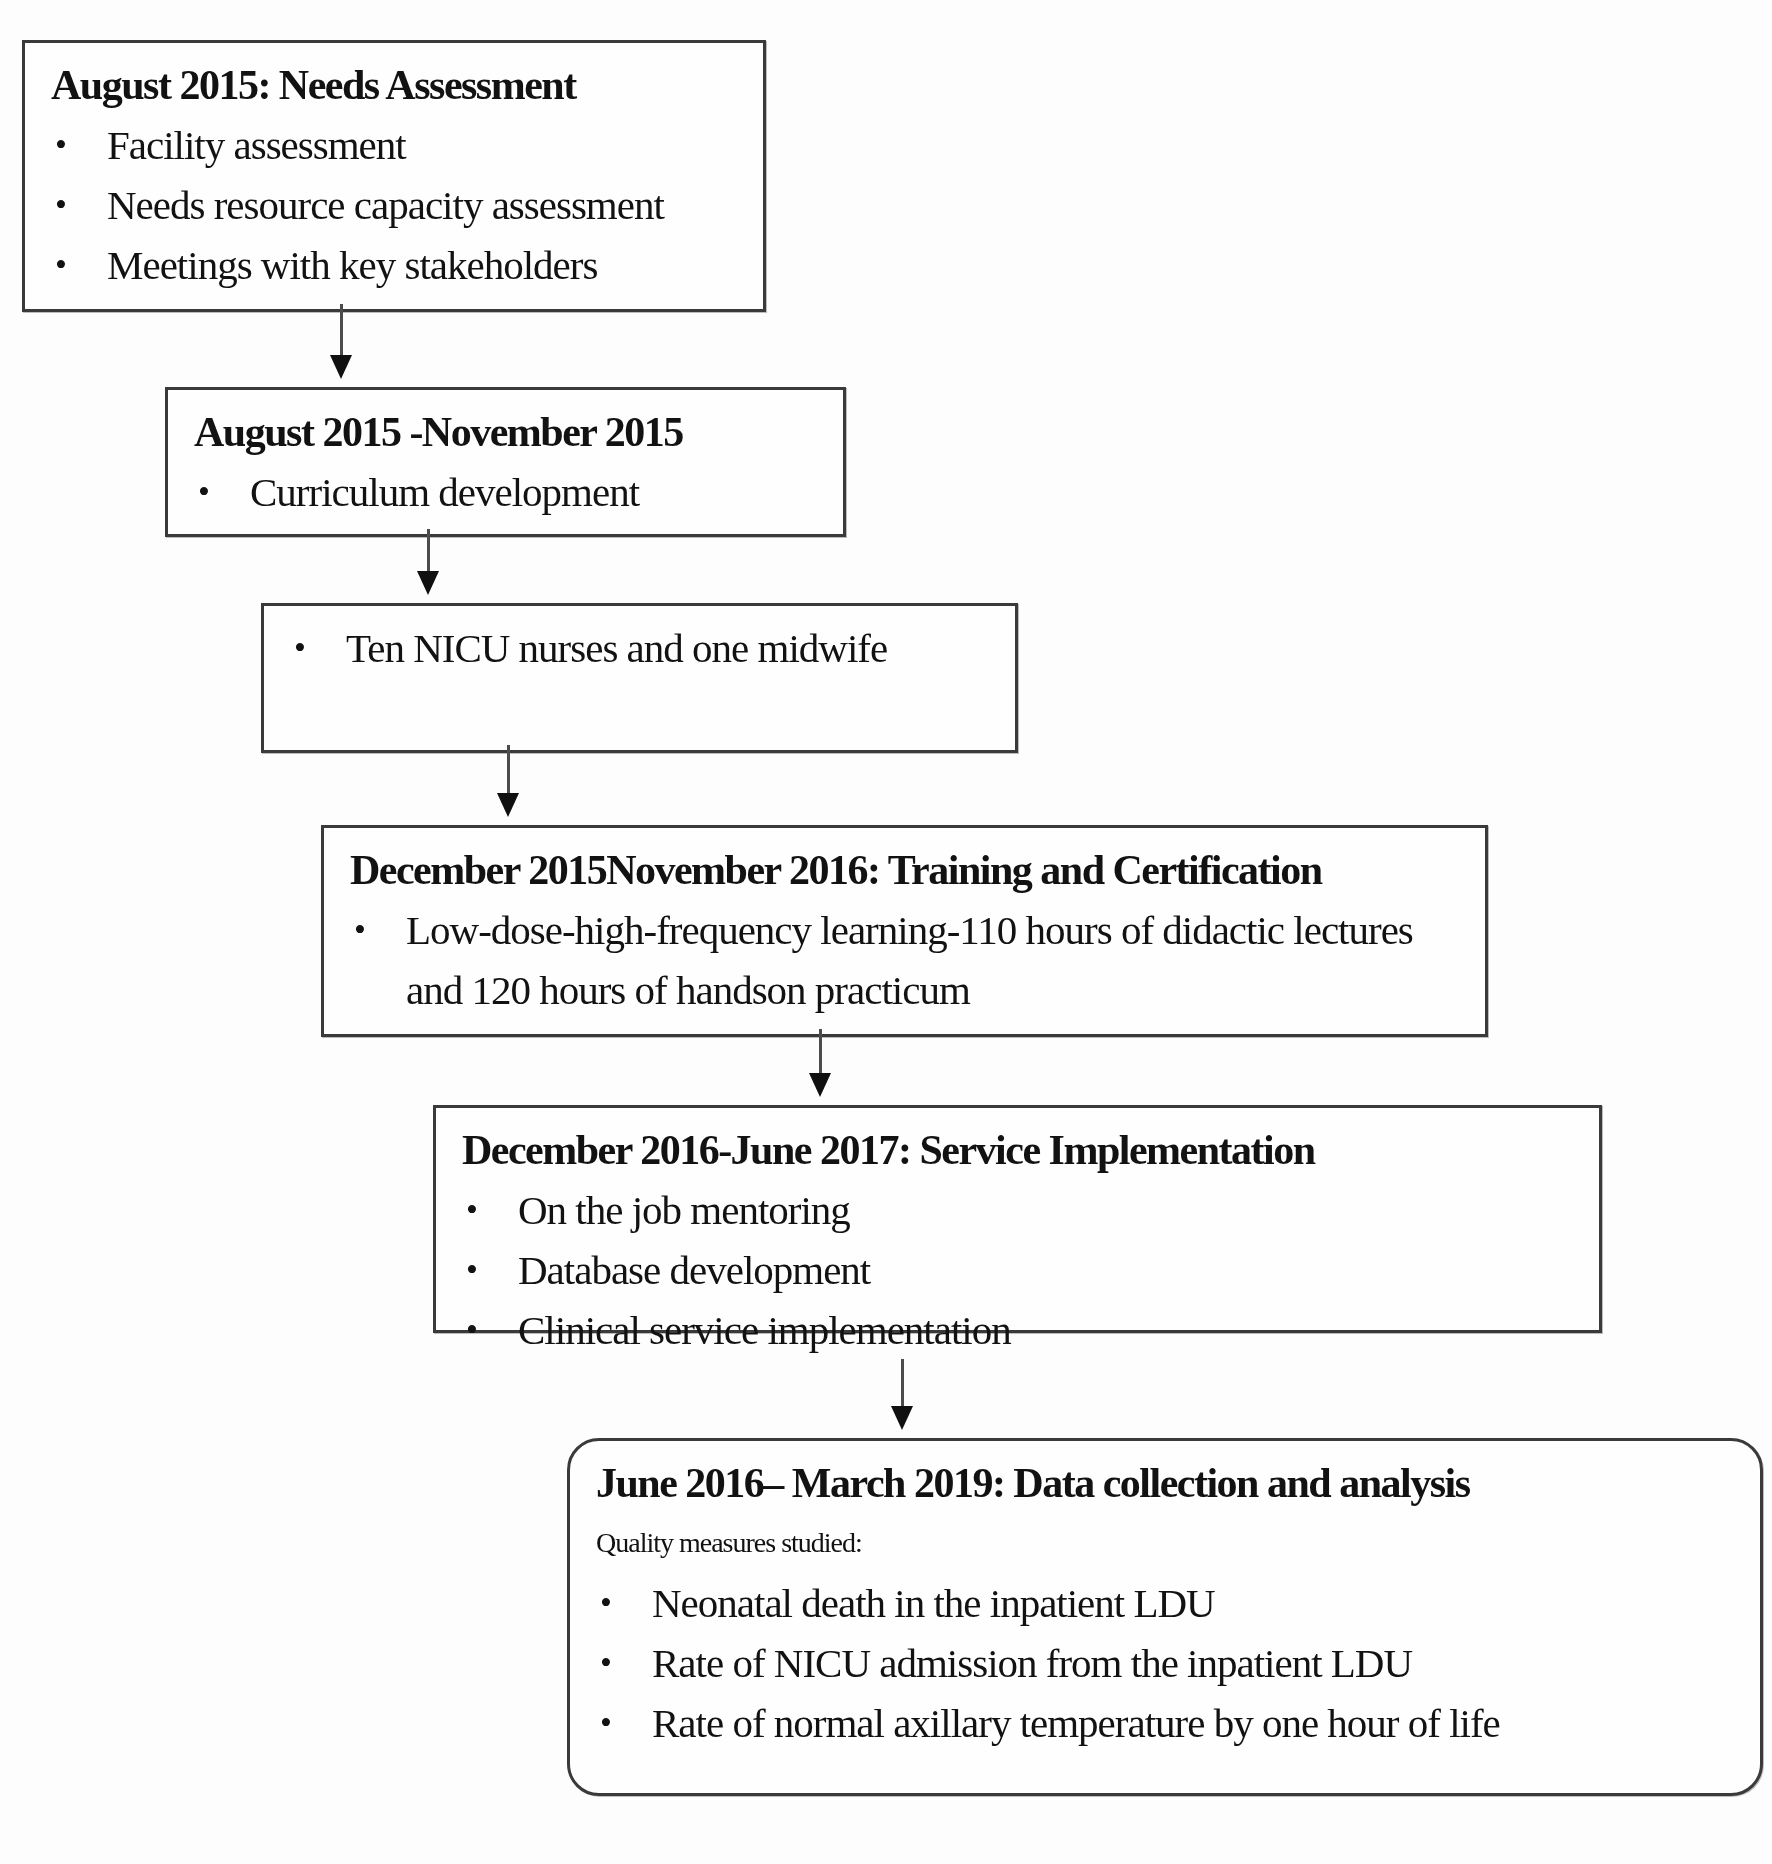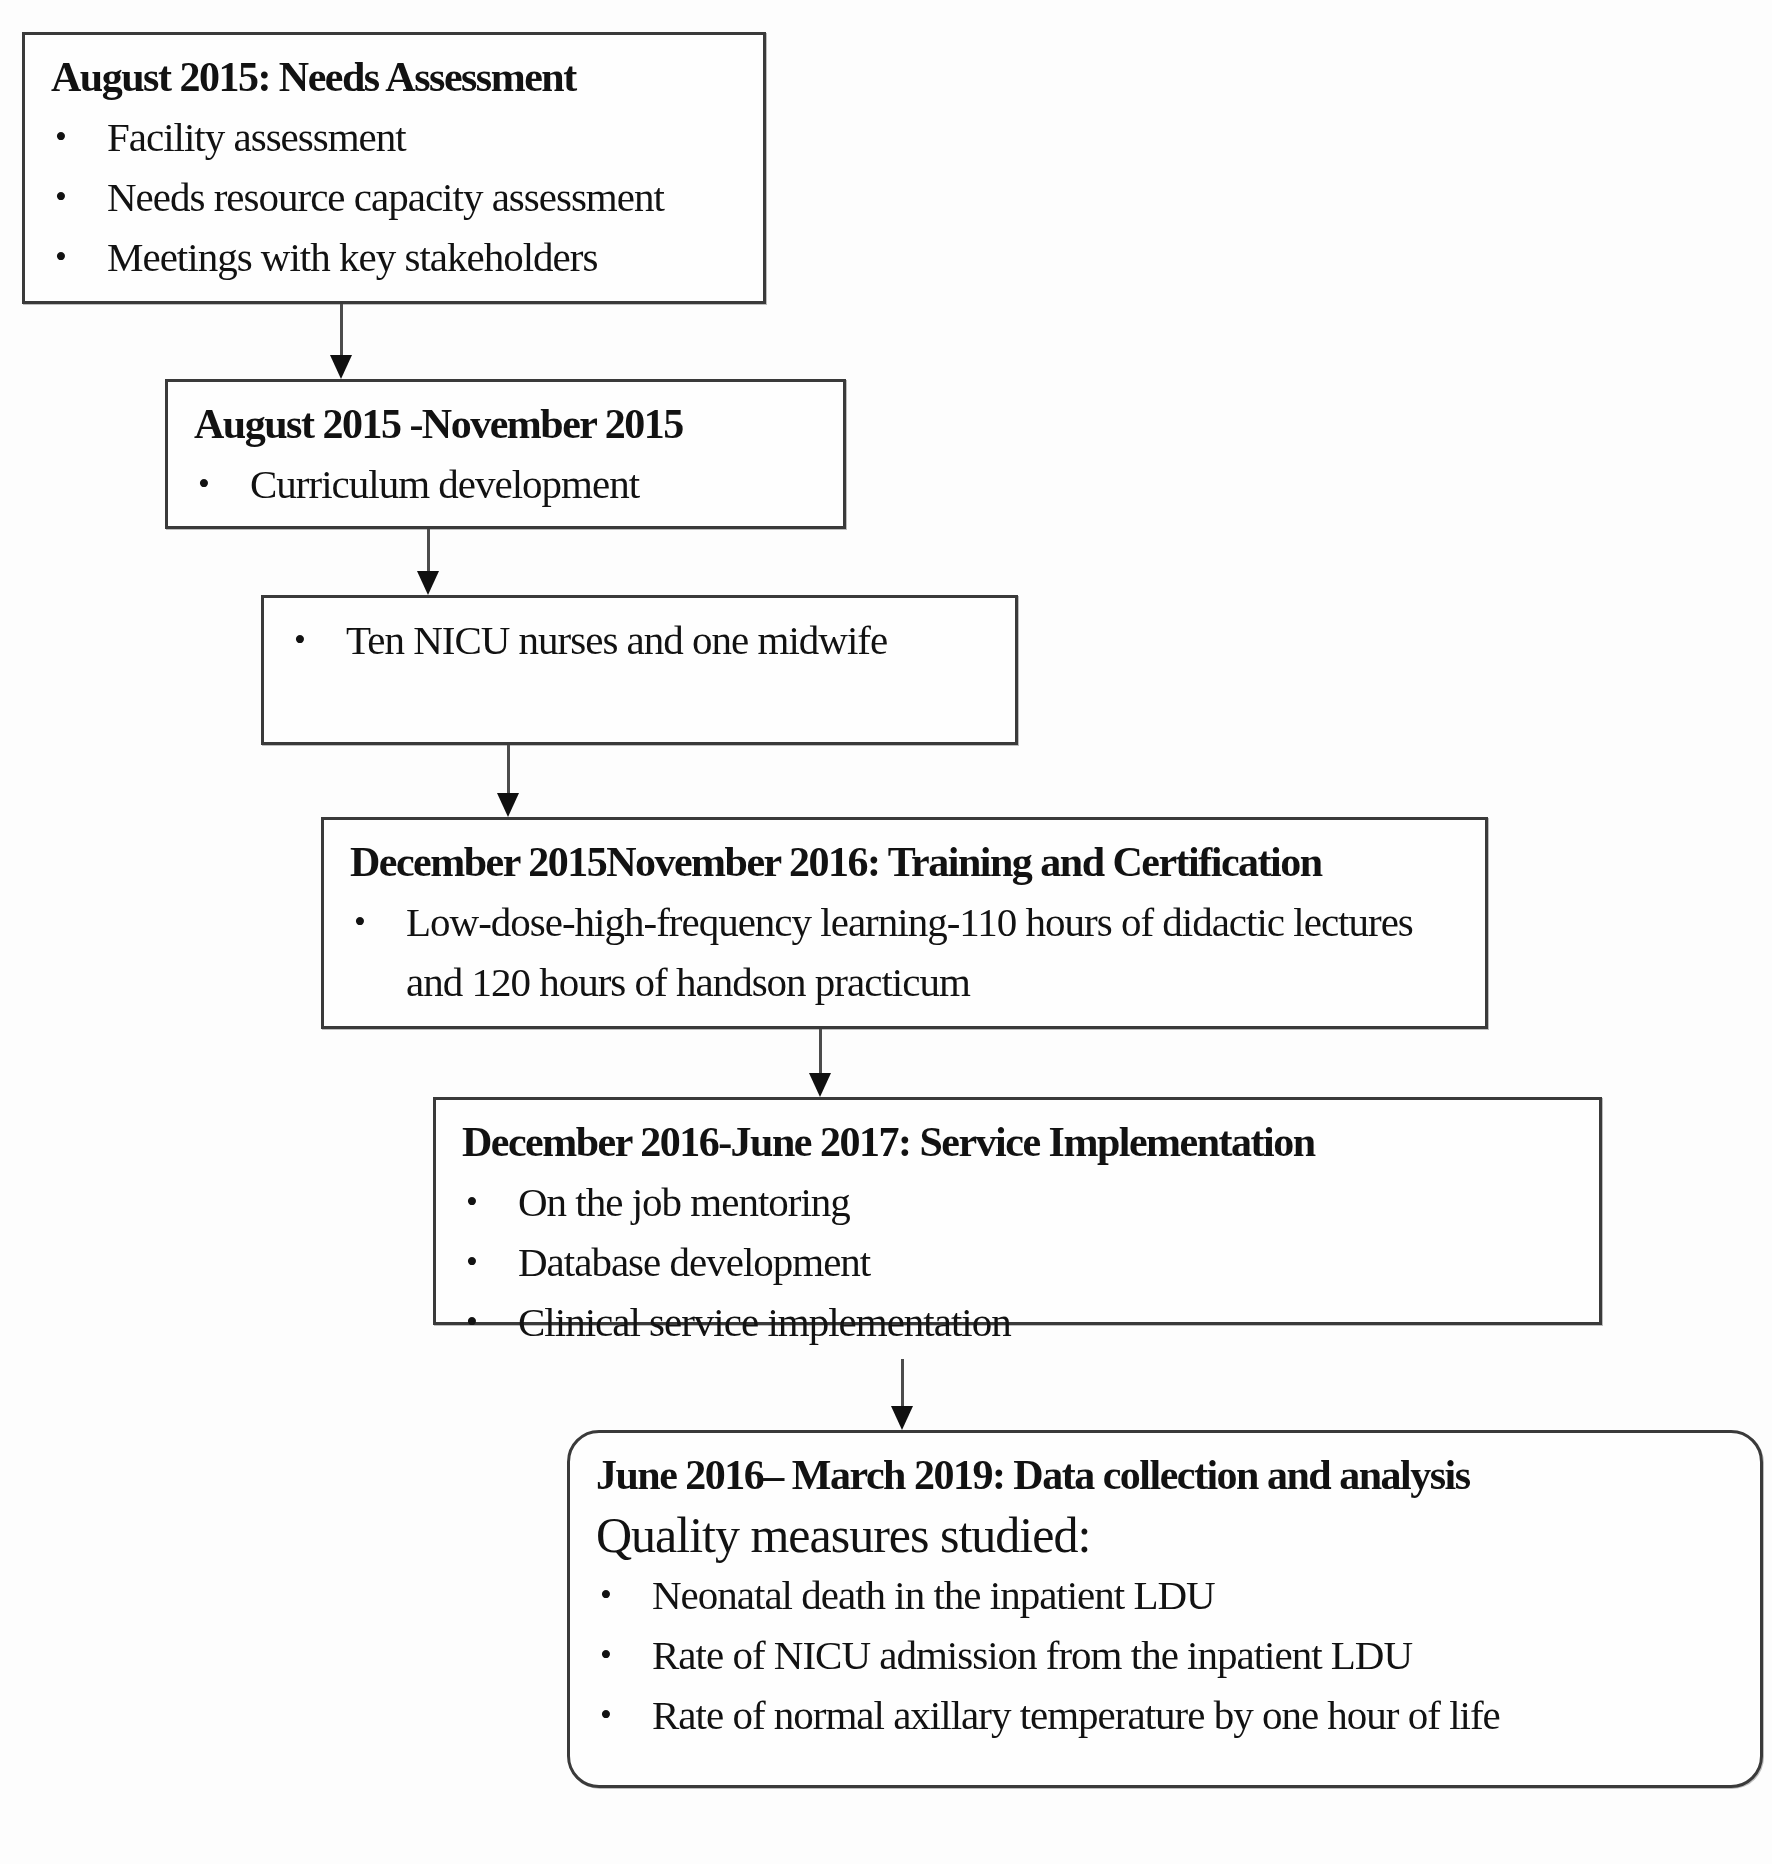--- a/index.html
+++ b/index.html
@@ -16,30 +16,31 @@
     color: #121212;
     overflow: hidden;
   }
   .fbox {
     position: absolute;
     box-sizing: border-box;
     background: #fefefe;
     border: 3px solid #3a3a3a;
     padding: 12px 26px 8px 26px;
     box-shadow: 1px 1px 0 #bdbdbd;
+    margin-top: 8px;
   }
   .title {
     font-weight: bold;
     font-size: 42px;
     letter-spacing: -1.5px;
     line-height: 60px;
     white-space: nowrap;
   }
   .subtitle {
-    font-size: 50px;
+    font-size: 28px;
     letter-spacing: -1px;
     line-height: 60px;
   }
   .bullet {
     display: flex;
     align-items: flex-start;
     font-size: 41px;
     letter-spacing: -1px;
     line-height: 60px;
   }

